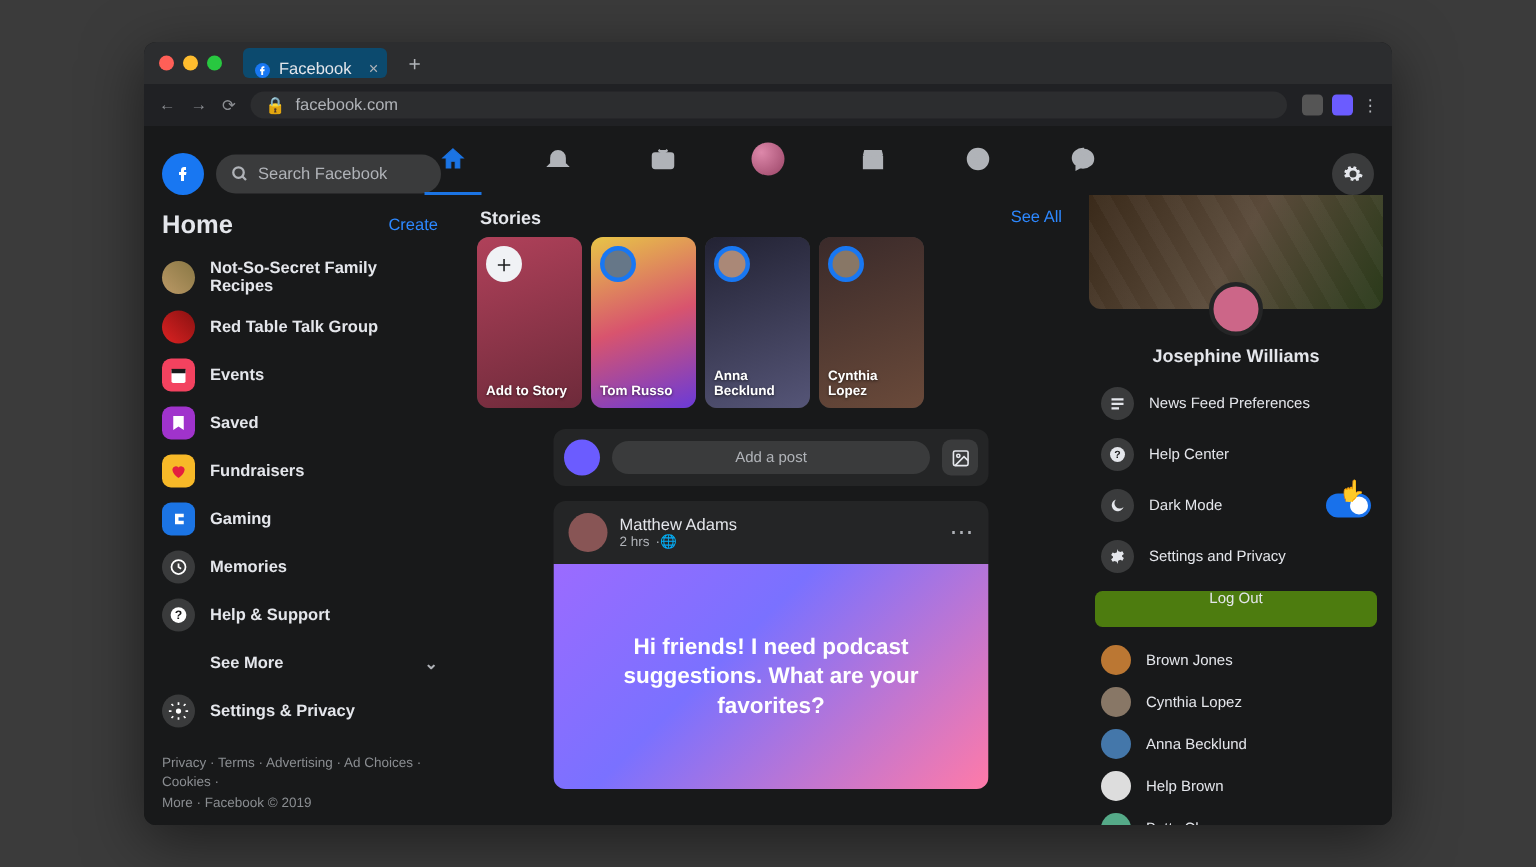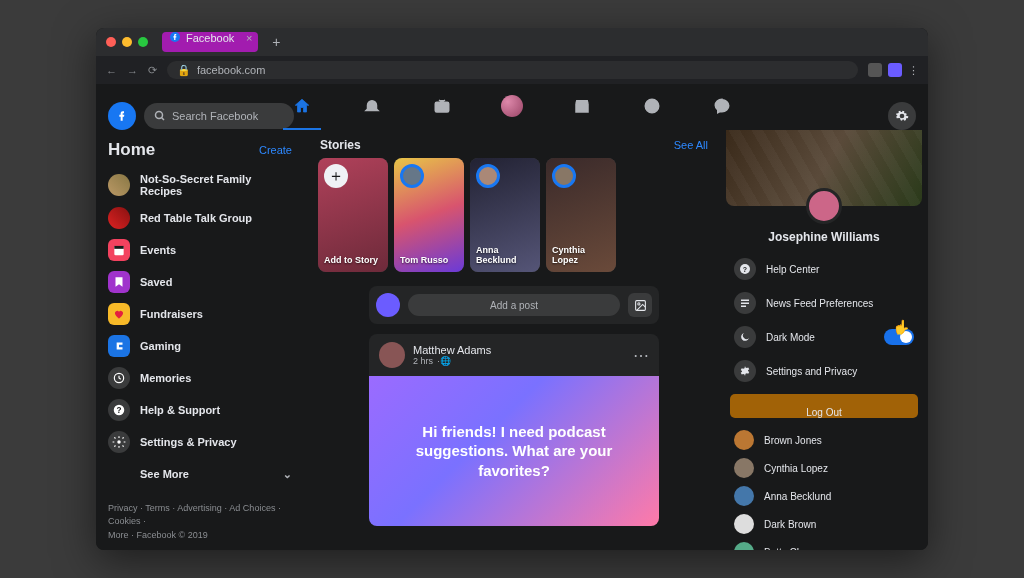--- a/index.html
+++ b/index.html
@@ -2,21 +2,21 @@
 <html><head>
 <meta charset="utf-8">
 <style>
 * { margin: 0; padding: 0; box-sizing: border-box; font-family: -apple-system, BlinkMacSystemFont, "Segoe UI", Helvetica, Arial, sans-serif; }
 body { background: #3b3b3b; width: 1024px; height: 578px; overflow: hidden; color: #e4e6eb; }
 .window { position: absolute; top: 28px; left: 96px; width: 832px; height: 522px; background: #18191a; border-radius: 8px; overflow: hidden; box-shadow: 0 10px 40px rgba(0,0,0,.5); }
 .titlebar { height: 28px; background: #2c2d2f; display: flex; align-items: center; padding: 0 10px; gap: 8px; }
 .traffic { display: flex; gap: 6px; }
 .dot { width: 10px; height: 10px; border-radius: 50%; }
 .dot.r{background:#ff5f57}.dot.y{background:#febc2e}.dot.g{background:#28c840}
-.tab { background:#a21caf; height:20px; border-radius:4px; padding:0 24px 0 8px; display:flex; align-items:flex-start; gap:6px; font-size:11px; color:#e4e6eb; position:relative; margin-left:6px;}
+.tab { background:#0c4a6e; height:20px; border-radius:4px; padding:0 24px 0 8px; display:flex; align-items:flex-end; gap:6px; font-size:11px; color:#e4e6eb; position:relative; margin-left:6px;}
 .tab svg{width:10px;height:10px}
 .tab .x{position:absolute;right:6px;color:#b0b3b8;font-size:11px}
 .plus-tab{color:#b0b3b8;font-size:14px;margin-left:6px}
 .urlbar { height:28px; background:#202124; display:flex; align-items:center; padding:0 10px; gap:10px; font-size:11px; color:#b0b3b8;}
 .urlbar .nav-btn{color:#8a8d91}
 .urlbar .addr{flex:1; background:#2c2d2f; height:18px; border-radius:10px; padding:0 10px; display:flex; align-items:center; gap:6px}
 .urlbar .rightcluster{display:flex;gap:6px;align-items:center}
 .urlbar .rb{width:14px;height:14px;border-radius:3px;}
 .urlbar .rb.av{background:#6b5cff}
 
@@ -77,21 +77,21 @@
 .cover .pav{position:absolute;bottom:-18px;width:36px;height:36px;border-radius:50%;background:#c68;border:3px solid #242526}
 .cover::before{content:"";position:absolute;inset:0;background:repeating-linear-gradient(60deg,rgba(255,255,255,.03) 0 10px,transparent 10px 20px);border-radius:0 0 8px 8px}
 .uname{text-align:center;font-size:12px;font-weight:700;margin:24px 0 8px;color:#e4e6eb}
 .menu{background:transparent;padding:0 4px}
 .menu-item{display:flex;align-items:center;gap:10px;padding:6px 4px;border-radius:6px;font-size:10px;color:#e4e6eb;cursor:pointer;font-weight:500}
 .menu-ic{width:22px;height:22px;border-radius:50%;background:#3a3b3c;display:flex;align-items:center;justify-content:center;color:#e4e6eb;flex-shrink:0}
 .menu-ic svg{width:12px;height:12px;fill:currentColor}
 .toggle{margin-left:auto;width:30px;height:16px;background:#1871eb;border-radius:10px;position:relative}
 .toggle::after{content:"";position:absolute;right:2px;top:2px;width:12px;height:12px;border-radius:50%;background:#fff}
 .cursor-hand{position:absolute;right:18px;top:189px;font-size:14px;pointer-events:none;transform:scaleX(-1)}
-.logout{margin:6px 4px 8px;background:#a16207;height:24px;border-radius:5px;display:flex;align-items:flex-end;justify-content:center;font-size:10px;color:#e4e6eb;cursor:pointer;font-weight:500}
+.logout{margin:6px 4px 8px;background:#4d7c0f;height:24px;border-radius:5px;display:flex;align-items:flex-start;justify-content:center;font-size:10px;color:#e4e6eb;cursor:pointer;font-weight:500}
 .contacts{padding:0 4px}
 .contact{display:flex;align-items:center;gap:10px;padding:4px 4px;font-size:10px;color:#e4e6eb;cursor:pointer;font-weight:500;border-radius:6px}
 .contact .av{width:20px;height:20px;border-radius:50%;background:#555;flex-shrink:0}
 
 
 .s1{background:linear-gradient(160deg,#b0415a 0%,#6d2a3a 100%)}
 .s2{background:linear-gradient(160deg,#e7c547 0%,#d8546e 50%,#6a3ad8 100%)}
 .s3{background:linear-gradient(160deg,#223 0%,#557 100%)}
 .s4{background:linear-gradient(160deg,#4a724a 0%,#2a4a2a 100%)}
 .s5{background:linear-gradient(160deg,#3a2a2a 0%,#6a4a3a 100%)}
@@ -257,37 +257,37 @@
         <div class="sb-item">
             <div class="sb-ic round" style="background:#3a3b3c">
               <svg viewBox="0 0 24 24">
                 <circle cx="12" cy="12" r="9"></circle>
                 <text x="12" y="17" text-anchor="middle" font-size="14" fill="#18191a" font-weight="bold">?</text>
               </svg>
             </div>
             <span>Help &amp; Support</span>
           </div>
         <div class="sb-item">
-            <div class="sb-ic round" style="background:#3a3b3c">
-              <svg viewBox="0 0 24 24">
-                <circle cx="12" cy="12" r="3"></circle>
-                <path d="M12 2v3m0 14v3M4 12H1m22 0h-3M6 6l-2-2m16 16l-2-2M6 18l-2 2M20 4l-2 2" stroke="#fff" stroke-width="2"></path>
-              </svg>
-            </div>
-            <span>Settings &amp; Privacy</span>
-          </div>
-        <div class="sb-item">
             <div class="sb-ic" style="background:transparent;display:grid;grid-template-columns:1fr 1fr;gap:2px">
               <span style="background:#1b74e4;border-radius:2px"></span>
               <span style="background:#f7b928;border-radius:2px"></span>
               <span style="background:#e41e3f;border-radius:2px"></span>
               <span style="background:#45bd62;border-radius:2px"></span>
             </div>
             <span>See More</span>
             <span class="see-more-chev">⌄</span>
+          </div>
+        <div class="sb-item">
+            <div class="sb-ic round" style="background:#3a3b3c">
+              <svg viewBox="0 0 24 24">
+                <circle cx="12" cy="12" r="3"></circle>
+                <path d="M12 2v3m0 14v3M4 12H1m22 0h-3M6 6l-2-2m16 16l-2-2M6 18l-2 2M20 4l-2 2" stroke="#fff" stroke-width="2"></path>
+              </svg>
+            </div>
+            <span>Settings &amp; Privacy</span>
           </div>
         <div class="footer-links">
           <span>Privacy · Terms · Advertising · Ad Choices · Cookies ·</span><br>
           <span>More · Facebook © 2019</span>
         </div>
       </div>
 
       <div class="feed">
         <div class="stories-head">
           <span class="t">Stories</span>
@@ -350,35 +350,35 @@
 
       <div class="rightcol">
         <div class="cover">
           <div class="pav"></div>
         </div>
         <div class="uname">Josephine Williams</div>
         <div class="menu">
           <div class="menu-item">
               <div class="menu-ic">
                 <svg viewBox="0 0 24 24">
-                  <circle cx="12" cy="12" r="10"></circle>
-                  <text x="12" y="17" text-anchor="middle" font-size="14" fill="#18191a" font-weight="bold">?</text>
-                </svg>
-              </div>
-              <span>Help Center</span>
-            </div>
-          <div class="menu-item">
-              <div class="menu-ic">
-                <svg viewBox="0 0 24 24">
                   <rect x="4" y="5" width="16" height="3"></rect>
                   <rect x="4" y="11" width="16" height="3"></rect>
                   <rect x="4" y="17" width="10" height="3"></rect>
                 </svg>
               </div>
               <span>News Feed Preferences</span>
+            </div>
+          <div class="menu-item">
+              <div class="menu-ic">
+                <svg viewBox="0 0 24 24">
+                  <circle cx="12" cy="12" r="10"></circle>
+                  <text x="12" y="17" text-anchor="middle" font-size="14" fill="#18191a" font-weight="bold">?</text>
+                </svg>
+              </div>
+              <span>Help Center</span>
             </div>
           <div class="menu-item">
               <div class="menu-ic">
                 <svg viewBox="0 0 24 24">
                   <path d="M20 14A8 8 0 1110 4a6 6 0 0010 10z"></path>
                 </svg>
               </div>
               <span>Dark Mode</span>
               <div class="toggle"></div>
             </div>
@@ -404,21 +404,21 @@
           <div class="contact">
               <div class="av" style="background:#876"></div>
               <span>Cynthia Lopez</span>
             </div>
           <div class="contact">
               <div class="av" style="background:#47a"></div>
               <span>Anna Becklund</span>
             </div>
           <div class="contact">
               <div class="av" style="background:#ddd"></div>
-              <span>Dark Brown</span>
+              <span>Help Brown</span>
             </div>
           <div class="contact">
               <div class="av" style="background:#5a8"></div>
               <span>Betty Chen</span>
             </div>
 
         </div>
       </div>
     </div>
   </div>

